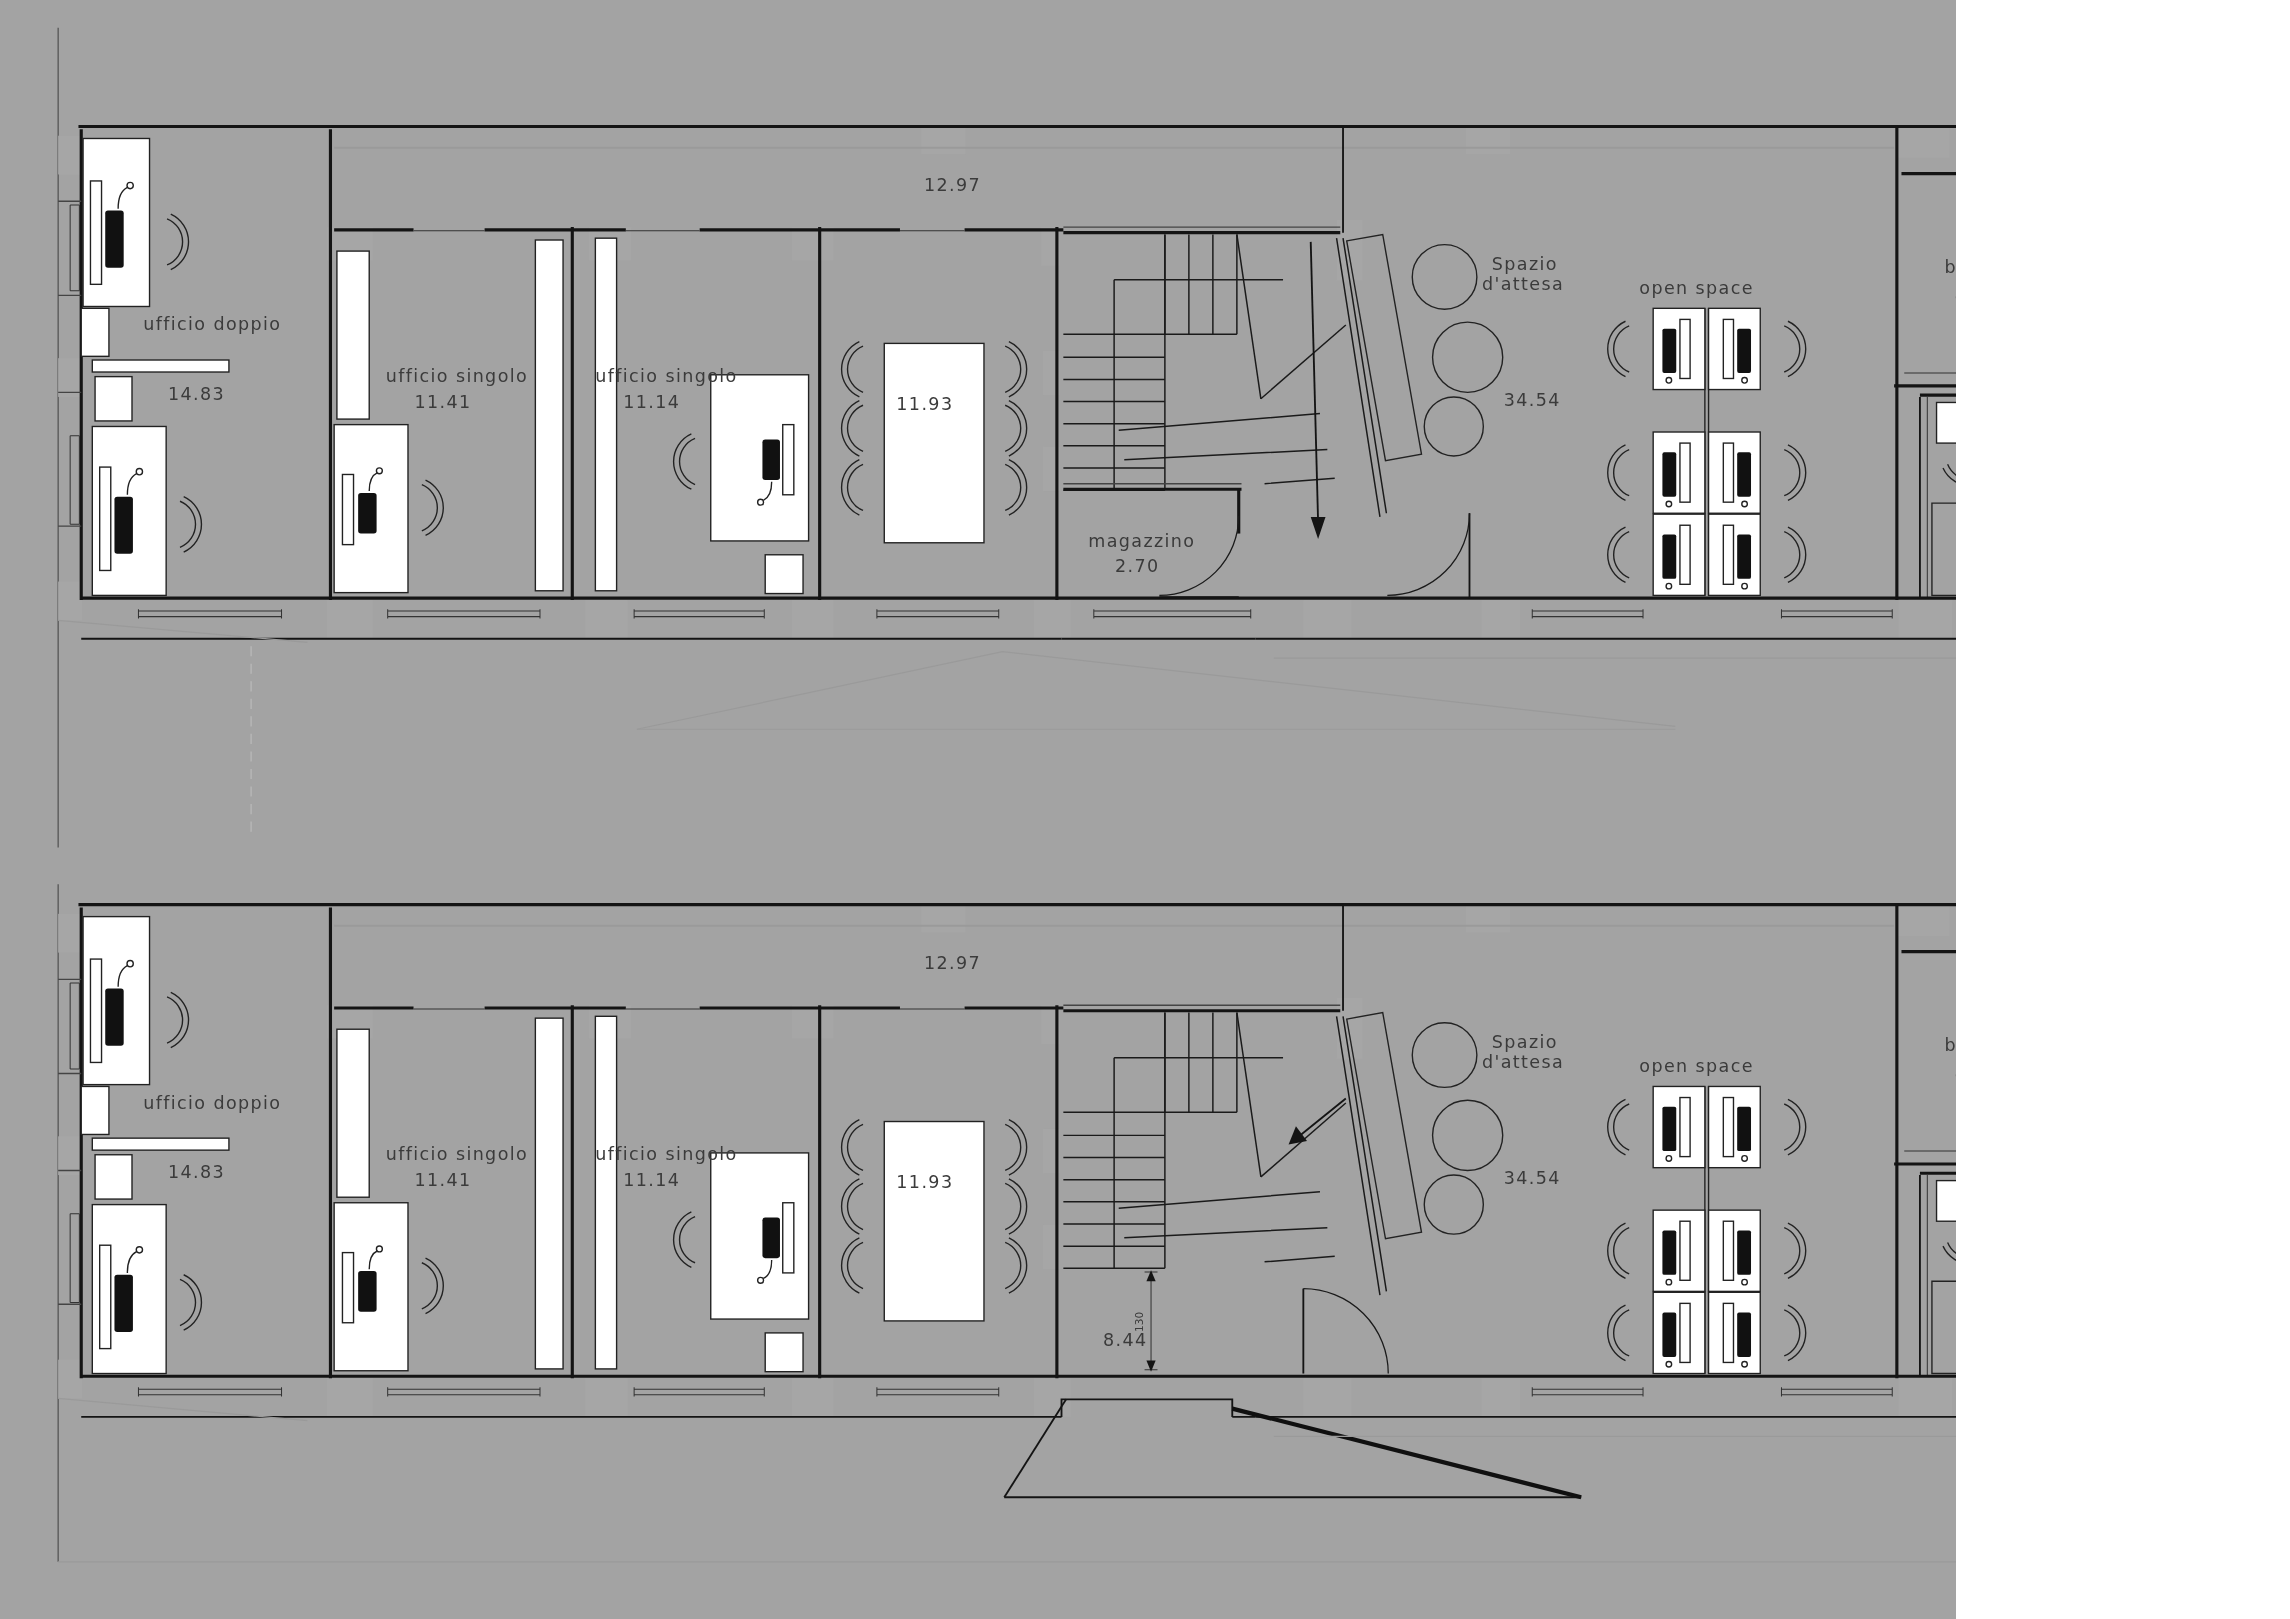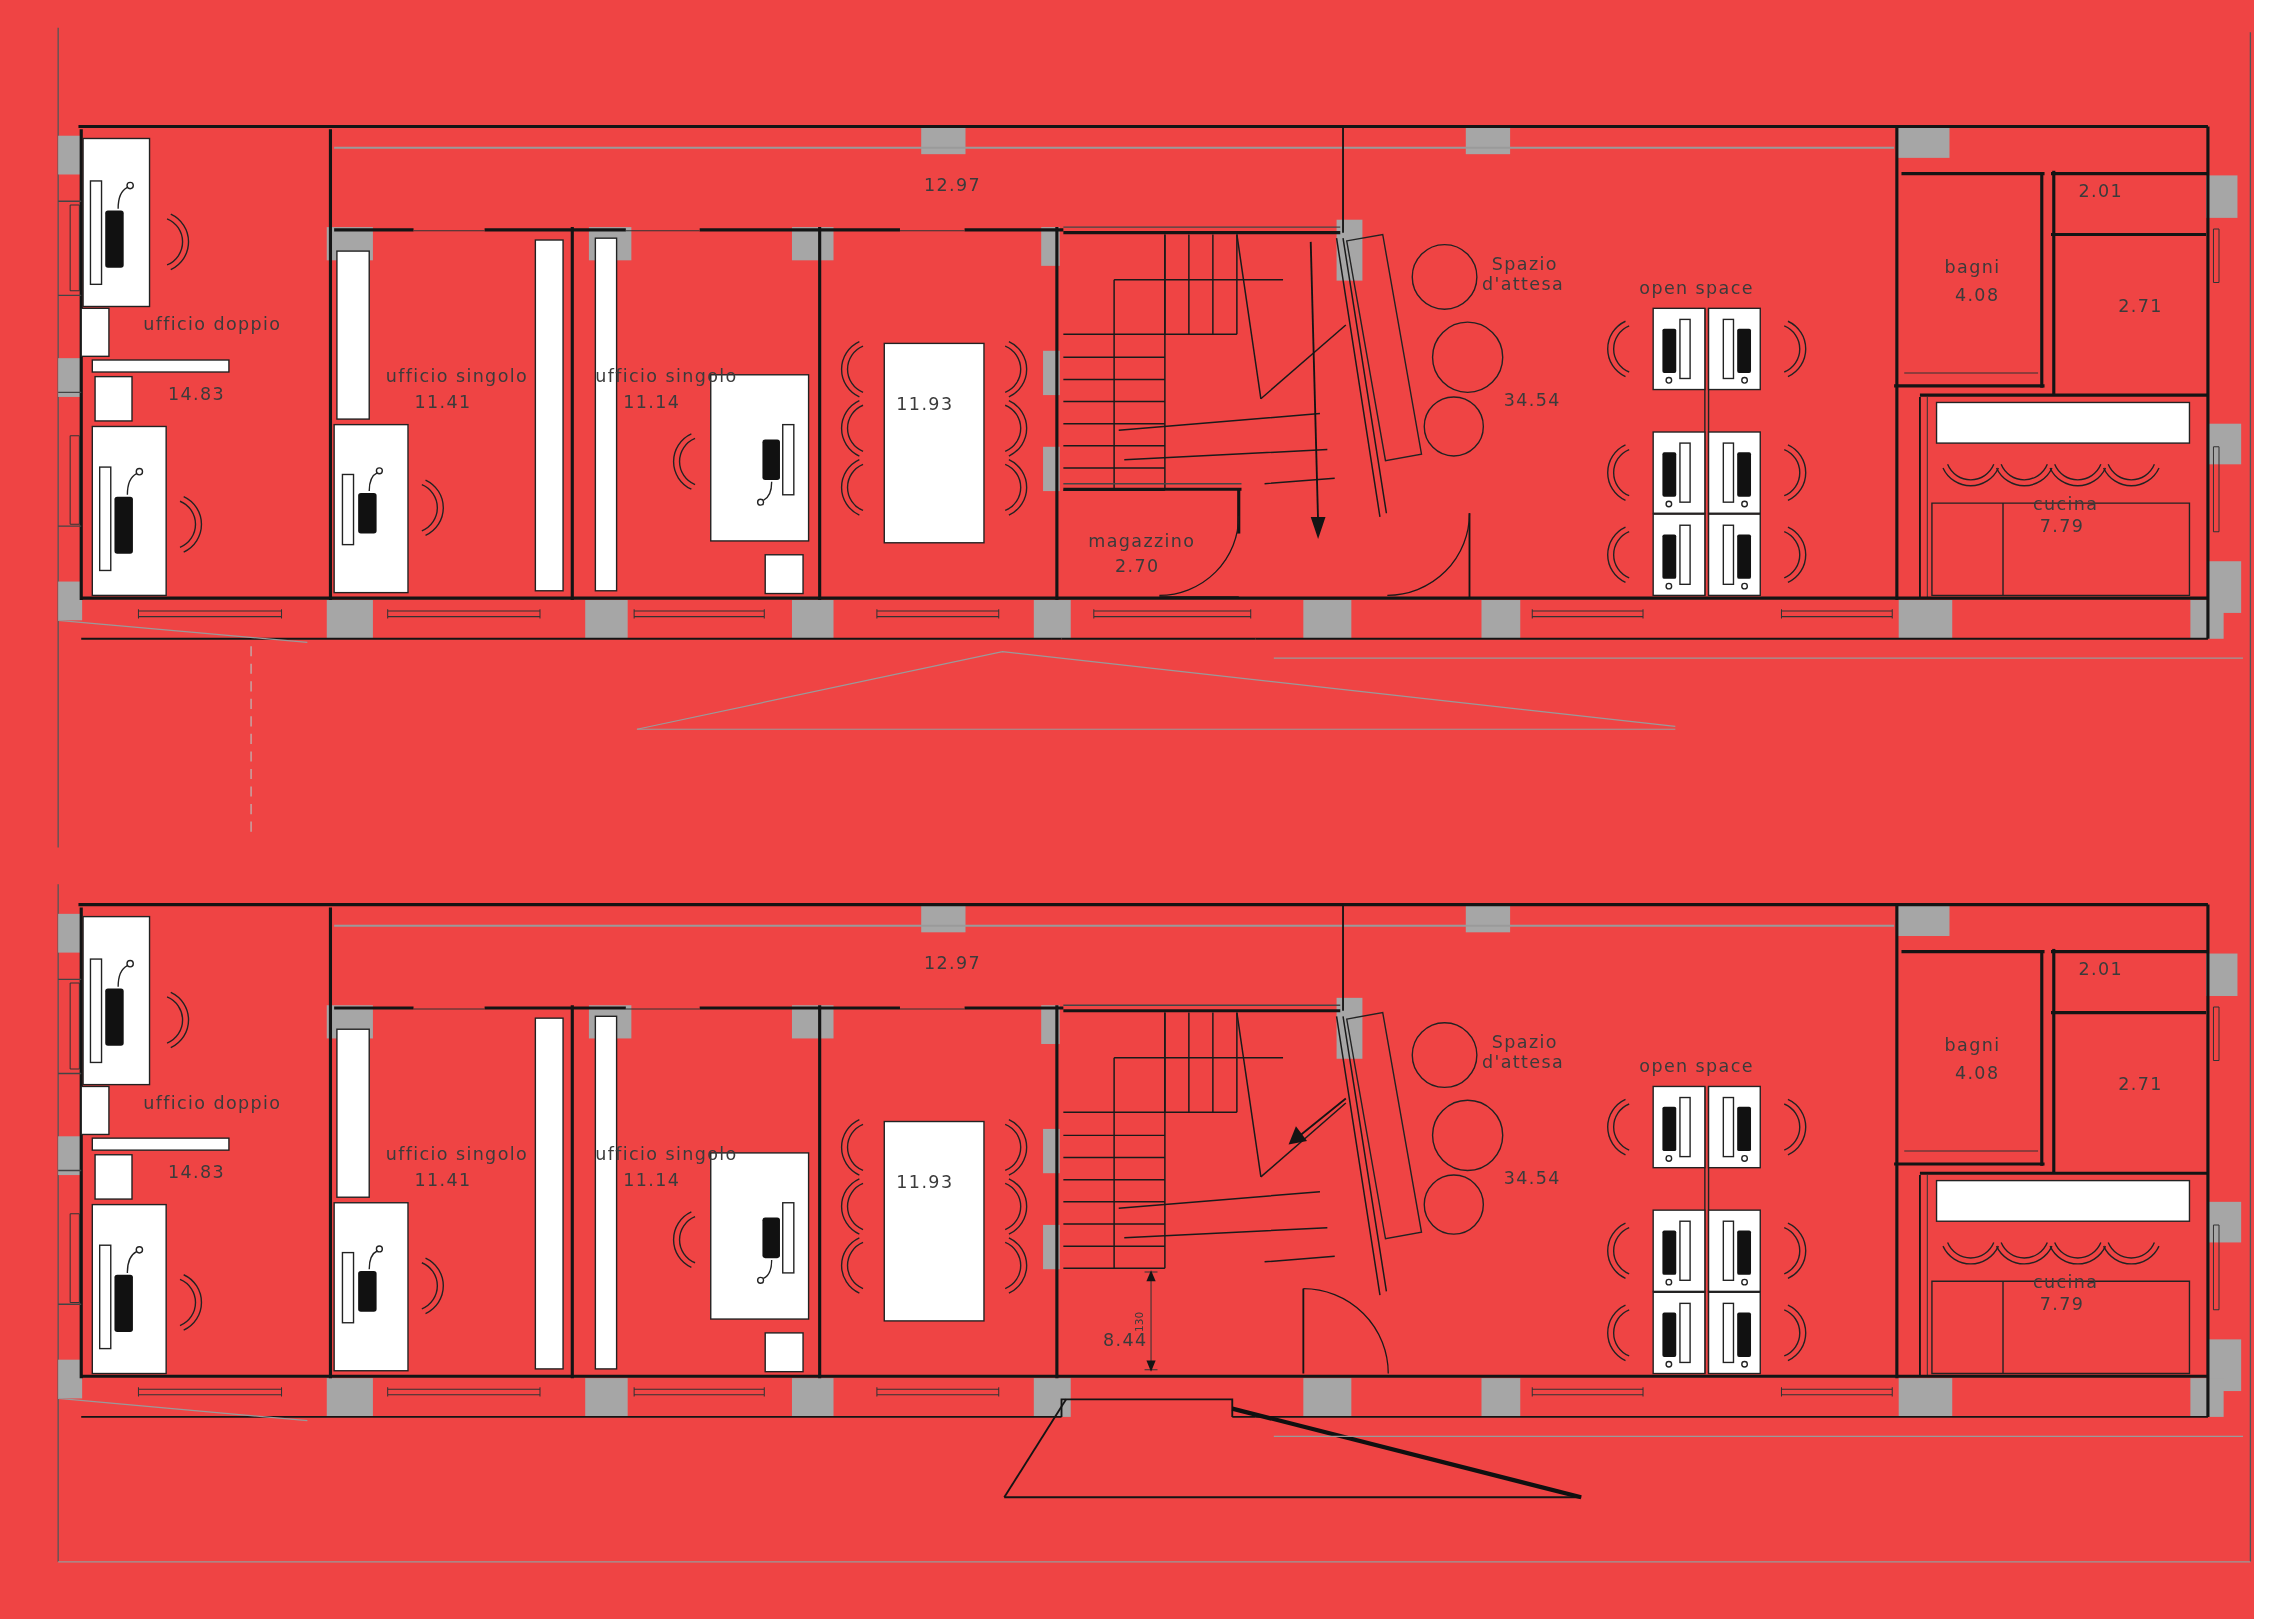--- a/index.html
+++ b/index.html
@@ -1,16 +1,16 @@
 <!DOCTYPE html>
 <html style="font-size:14.8px"><head>
 <meta charset="utf-8">
 <style>
   html,body{margin:0;padding:0;background:#fff;}
-  #stage{position:relative;width:2254px;height:1620px;background:#ef4444;overflow:hidden;}
+  #stage{position:relative;width:1956px;height:1620px;background:#a3a3a3;overflow:hidden;}
   svg{display:block;}
   .w{stroke:#141414;stroke-width:3.4;fill:none;stroke-linecap:butt;}
   .w2{stroke:#141414;stroke-width:2;fill:none;}
   .thin{stroke:#444;stroke-width:1.5;fill:none;}
   .hair{stroke:#333;stroke-width:1.1;fill:none;}
   .gray{stroke:#9a9a9a;stroke-width:2.2;fill:none;}
   .ghost{stroke:#9a9a9a;stroke-width:1.3;fill:none;}
   .furn{stroke:#222;stroke-width:1.5;fill:#ffffff;}
   .furnl{stroke:#222;stroke-width:1.5;fill:none;}
   .step{stroke:#1a1a1a;stroke-width:1.6;fill:none;}

